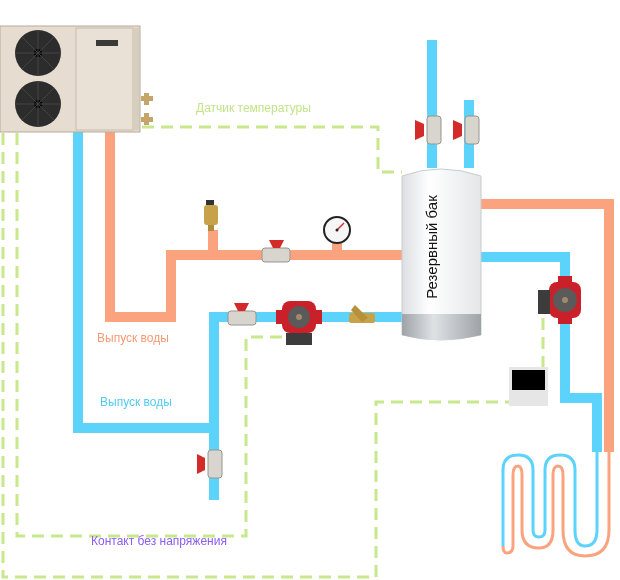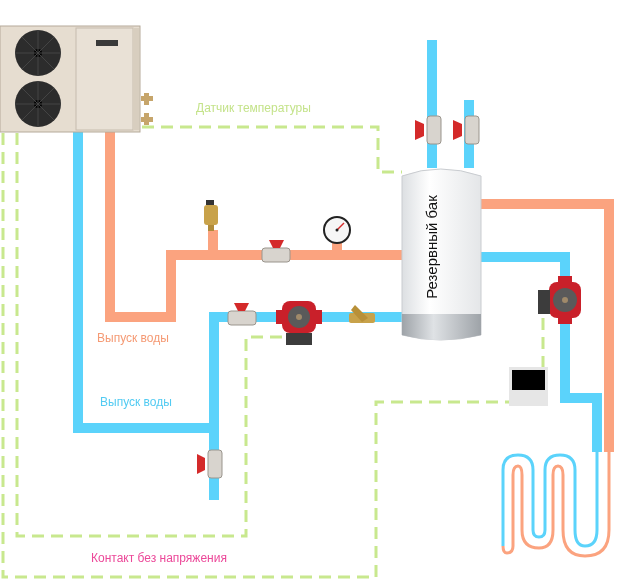--- a/index.html
+++ b/index.html
@@ -2,21 +2,21 @@
 <html><head>
 <meta charset="utf-8">
 <style>
   html, body { margin:0; padding:0; background:#ffffff; }
   body { width:620px; height:580px; position:relative; overflow:hidden; font-family:"Liberation Sans", sans-serif; }
   #diagram { position:absolute; left:0; top:0; }
   .label { position:absolute; font-size:12px; white-space:nowrap; font-family:"Liberation Sans", sans-serif; }
   .lbl-sensor { left:196px; top:101px; color:#c4e38a; }
   .lbl-hot { left:97px; top:331px; color:#f59a74; }
   .lbl-cold { left:100px; top:395px; color:#52cbf2; }
-  .lbl-contact { left:91px; top:551px; color:#ec4899; }
+  .lbl-contact { left:91px; top:534px; color:#8b5cf6; }
   .tank-label { position:absolute; left:431px; top:247px; width:20px; height:0; }
   .tank-label span { position:absolute; left:0; top:0; transform:translate(-50%,-50%) rotate(-90deg); font-size:15px; color:#111; white-space:nowrap; font-family:"Liberation Sans", sans-serif; }
 </style>
 </head>
 <body>
 
 <svg id="diagram" width="620" height="580" viewBox="0 0 620 580" xmlns="http://www.w3.org/2000/svg">
 
   <g fill="none" stroke="#c8e88e" stroke-width="3" stroke-dasharray="12 7">
     <path d="M142 127 H378 V172 H402"></path>

